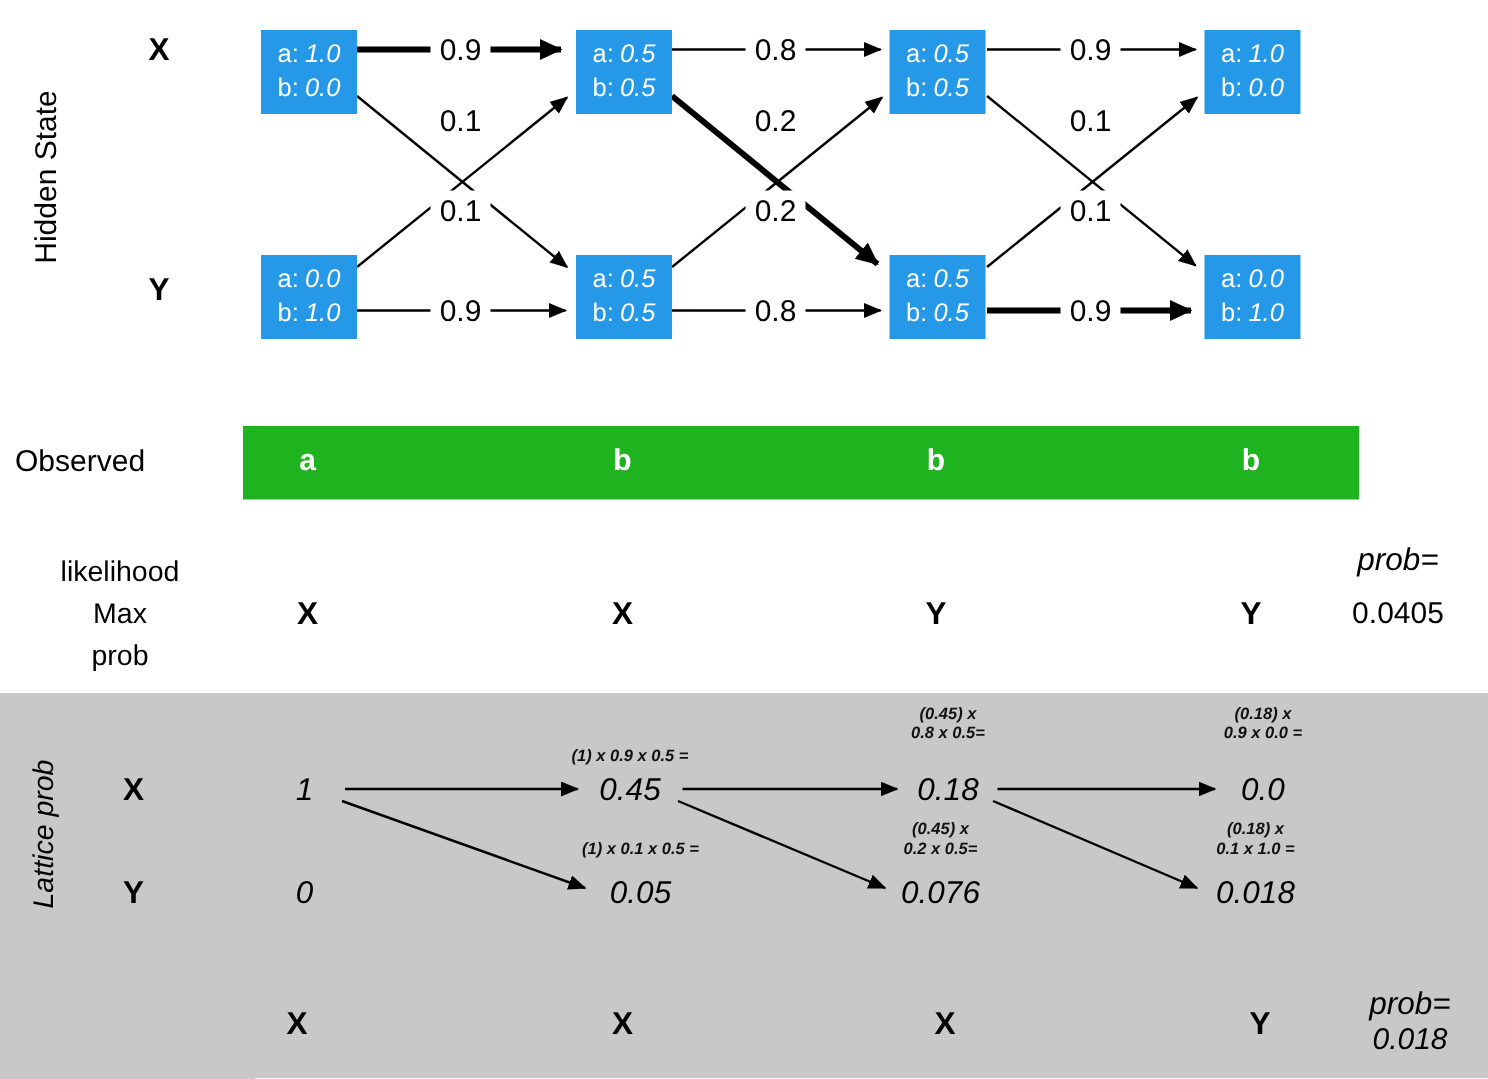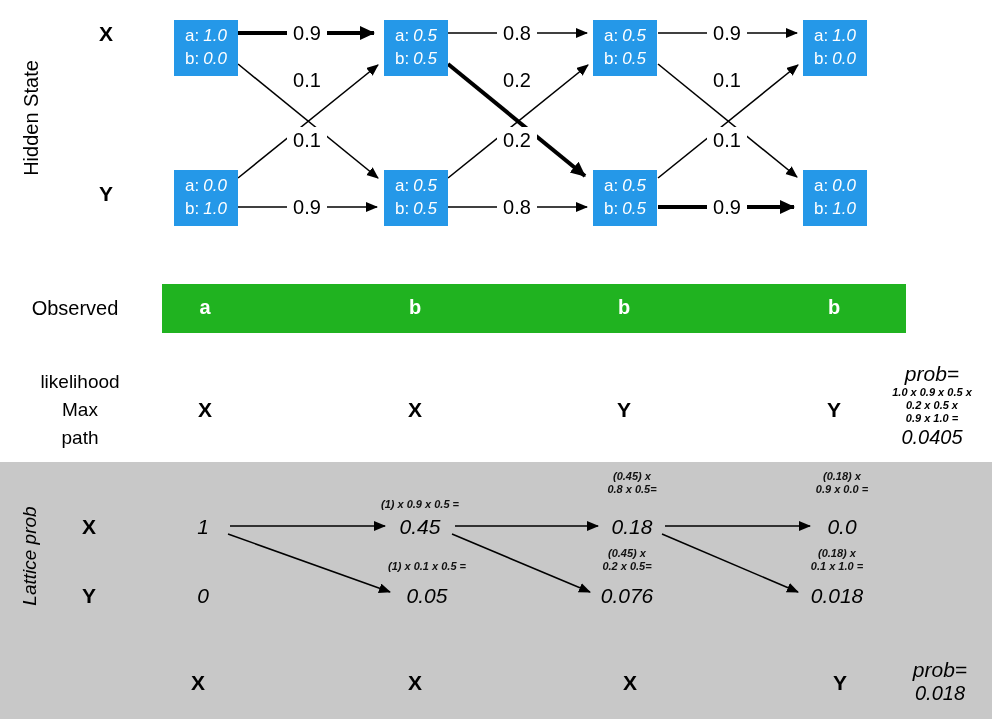--- a/index.html
+++ b/index.html
@@ -36,21 +36,21 @@
   .obs-letter { width:60px; text-align:center; font-weight:bold; font-size:20px; color:#fff; }
   .row-label { width:40px; text-align:center; font-weight:bold; font-size:21px; }
 
   .ml-label { left:20px; top:368px; width:120px; text-align:center; font-size:19px; line-height:28px; }
   .ml-label span { display:block; }
 
   .prob-block { left:872px; top:362px; width:120px; text-align:center; }
   .prob-word { font-style:italic; font-size:21px; }
   .small-calc { font-size:11px; font-style:italic; font-weight:bold; line-height:13px; }
   .small-calc span { display:block; }
-  .prob-result { font-style:italic; font-size:20px; margin-top:1px; }
+  .prob-result { font-size:20px; margin-top:12px; }
 
   .lval { width:90px; text-align:center; font-style:italic; font-size:21px; }
   .ann { width:130px; text-align:center; font-size:11px; font-style:italic; font-weight:bold;
          line-height:13px; color:#111; }
   .ann span { display:block;font-style:italic; }
 
   .vit-label { left:12px; top:671px; font-weight:bold; font-size:21px; }
   .vit-prob { left:890px; top:658px; width:100px; text-align:center; font-style:italic; }
   .vit-prob .l1 { font-size:21px; }
   .vit-prob .l2 { font-size:20px; }
@@ -233,43 +233,38 @@
     <div class="bline">
         <span>a:</span>
         <span class="ev">0.0</span>
       </div>
     <div class="bline">
         <span>b:</span>
         <span class="ev">1.0</span>
       </div>
   </div>
 
-  <div class="txt" style="left:10px; top:297px; width:130px; text-align:center; font-size:20px;">Observed</div>
+  <div class="txt" style="left:10px; top:297px; width:130px; font-size:20px;">Observed</div>
   <div class="txt obs-letter" style="left:175px; top:296px;">a</div>
   <div class="txt obs-letter" style="left:385px; top:296px;">b</div>
   <div class="txt obs-letter" style="left:594px; top:296px;">b</div>
   <div class="txt obs-letter" style="left:804px; top:296px;">b</div>
 
   <div class="txt ml-label">
     <span>likelihood</span>
     <span>Max</span>
-    <span>path</span>
+    <span>prob</span>
   </div>
   <div class="txt state-letter" style="left:175px; top:398px;">X</div>
   <div class="txt state-letter" style="left:385px; top:398px;">X</div>
   <div class="txt state-letter" style="left:594px; top:398px;">Y</div>
   <div class="txt state-letter" style="left:804px; top:398px;">Y</div>
 
   <div class="txt prob-block">
     <div class="prob-word">prob=</div>
-    <div class="small-calc">
-      <span>1.0 x 0.9 x 0.5 x</span>
-      <span>0.2 x 0.5 x</span>
-      <span>0.9 x 1.0 =</span>
-    </div>
     <div class="prob-result">0.0405</div>
   </div>
 
   <div class="txt rot lattice-axis">Lattice prob</div>
   <div class="txt row-label" style="left:69px; top:515px;">X</div>
   <div class="txt row-label" style="left:69px; top:584px;">Y</div>
 
   <div class="txt lval" style="left:158px; top:515px;">1</div>
   <div class="txt lval" style="left:375px; top:515px;">0.45</div>
   <div class="txt lval" style="left:587px; top:515px;">0.18</div>

